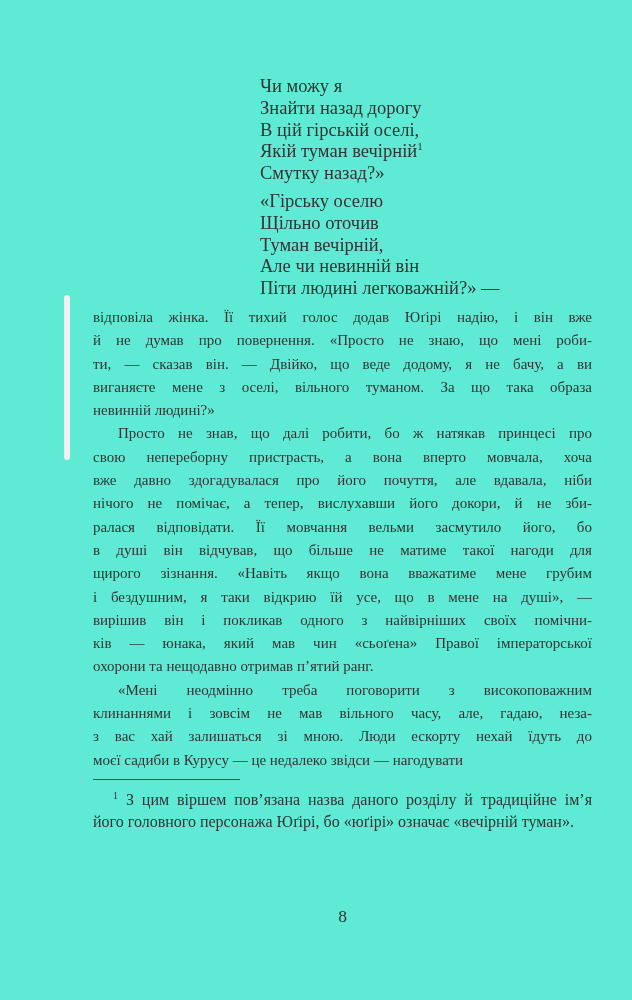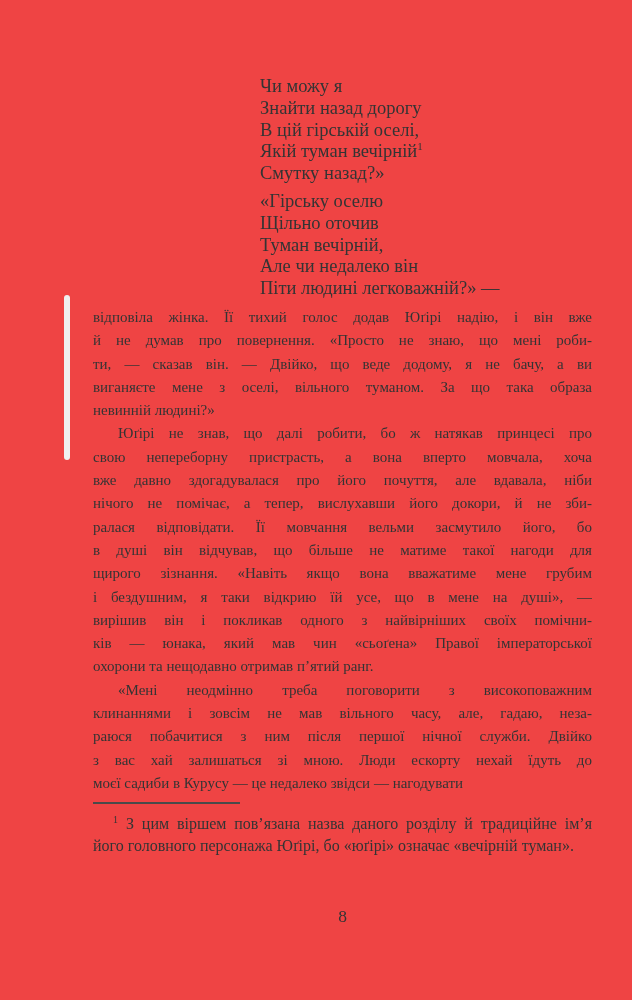--- a/index.html
+++ b/index.html
@@ -1,19 +1,19 @@
 <!DOCTYPE html>
 <html lang="uk"><head>
 <meta charset="utf-8">
 <style>
   html,body{margin:0;padding:0;background:#e8e8e8;}
   .page{
     position:relative;
     width:632px;height:1000px;
-    background:#ef4444;
+    background:#5eead4;
     overflow:hidden;
     font-family:"Liberation Serif","DejaVu Serif",serif;
     color:#343434;
     margin:0 auto;
   }
   .content{
     position:absolute;
     left:93px;top:76px;
     width:499px;
   }
@@ -95,50 +95,49 @@
           <div class="poem-line">Чи можу я</div>
           <div class="poem-line">Знайти назад дорогу</div>
           <div class="poem-line">В цій гірській оселі,</div>
           <div class="poem-line">Якій туман вечірній<sup>1</sup></div>
           <div class="poem-line">Смутку назад?»</div>
         </div>
         <div class="stanza">
           <div class="poem-line">«Гірську оселю</div>
           <div class="poem-line">Щільно оточив</div>
           <div class="poem-line">Туман вечірній,</div>
-          <div class="poem-line">Але чи недалеко він</div>
+          <div class="poem-line">Але чи невинній він</div>
           <div class="poem-line">Піти людині легковажній?» —</div>
         </div>
       </div>
 
     <div class="body">
         <div class="para">
           <div class="body-line">відповіла жінка. Її тихий голос додав Юґірі надію, і він вже</div>
           <div class="body-line">й не думав про повернення. «Просто не знаю, що мені роби-</div>
           <div class="body-line">ти, — сказав він. — Двійко, що веде додому, я не бачу, а ви</div>
           <div class="body-line">виганяєте мене з оселі, вільного туманом. За що така образа</div>
           <div class="body-line last">невинній людині?»</div>
         </div>
         <div class="para">
-          <div class="body-line indent">Юґірі не знав, що далі робити, бо ж натякав принцесі про</div>
+          <div class="body-line indent">Просто не знав, що далі робити, бо ж натякав принцесі про</div>
           <div class="body-line">свою непереборну пристрасть, а вона вперто мовчала, хоча</div>
           <div class="body-line">вже давно здогадувалася про його почуття, але вдавала, ніби</div>
           <div class="body-line">нічого не помічає, а тепер, вислухавши його докори, й не зби-</div>
           <div class="body-line">ралася відповідати. Її мовчання вельми засмутило його, бо</div>
           <div class="body-line">в душі він відчував, що більше не матиме такої нагоди для</div>
           <div class="body-line">щирого зізнання. «Навіть якщо вона вважатиме мене грубим</div>
           <div class="body-line">і бездушним, я таки відкрию їй усе, що в мене на душі», —</div>
           <div class="body-line">вирішив він і покликав одного з найвірніших своїх помічни-</div>
           <div class="body-line">ків — юнака, який мав чин «сьоґена» Правої імператорської</div>
           <div class="body-line last">охорони та нещодавно отримав п’ятий ранг.</div>
         </div>
         <div class="para">
           <div class="body-line indent">«Мені неодмінно треба поговорити з високоповажним</div>
           <div class="body-line">клинаннями і зовсім не мав вільного часу, але, гадаю, неза-</div>
-          <div class="body-line">раюся побачитися з ним після першої нічної служби. Двійко</div>
           <div class="body-line">з вас хай залишаться зі мною. Люди ескорту нехай їдуть до</div>
           <div class="body-line last">моєї садиби в Курусу — це недалеко звідси — нагодувати</div>
         </div>
       </div>
 
     <div class="footnote">
       <div class="fn-rule"></div>
       <div>
           <div class="fn-line" style="text-indent: 20px;"><sup>1</sup> З цим віршем пов’язана назва даного розділу й традиційне ім’я</div>
           <div class="fn-line last">його головного персонажа Юґірі, бо «юґірі» означає «вечірній туман».</div>

